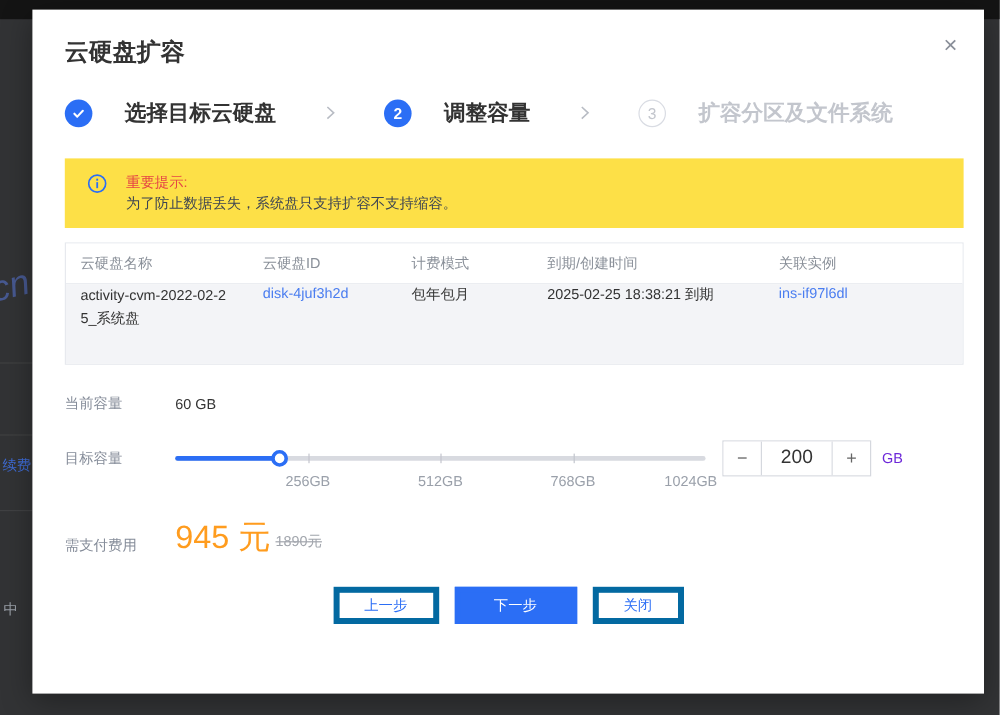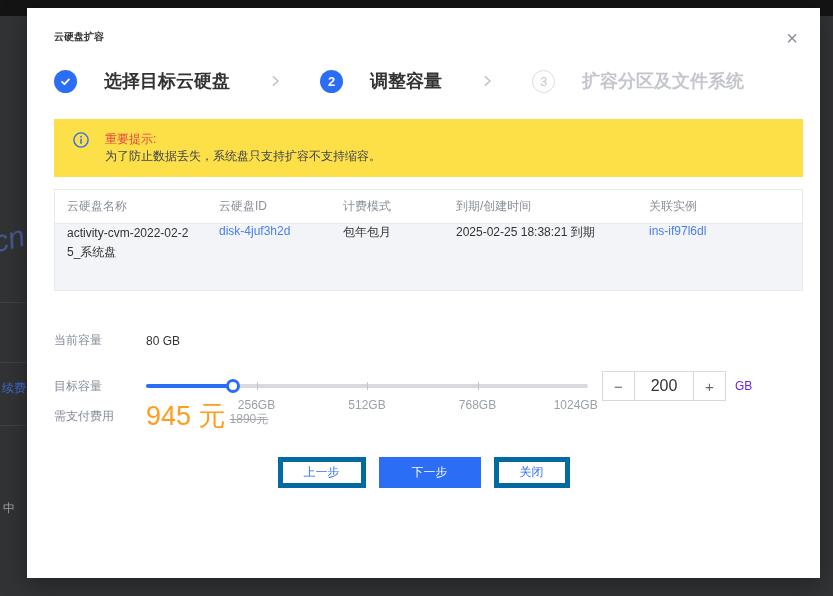--- a/index.html
+++ b/index.html
@@ -13,21 +13,21 @@
     color:rgba(90,120,220,.55); transform:rotate(-14deg); }
   .bg-link { position:absolute; left:2px; top:380px; font-size:12px; color:#3f6cd6; width:24px;
     overflow:hidden; white-space:nowrap; }
   .bg-text { position:absolute; left:3px; top:500px; font-size:12px; color:#9aa0a8; }
   .bg-line { position:absolute; left:0; width:27px; height:1px; background:rgba(255,255,255,.07); }
 
   
   .dialog { position:absolute; left:27px; top:8px; width:793px; height:570px; background:#fff;
     box-shadow:0 6px 24px rgba(0,0,0,.35); color:#333; font-size:12px; }
   .dialog-header { position:relative; padding:22px 24px 0 27px; }
-  .dialog-title { font-size:10px; font-weight:bold; color:#333; }
+  .dialog-title { font-size:20px; font-weight:bold; color:#333; }
   .close { position:absolute; top:22px; right:22px; font-size:20px; line-height:16px;
     color:#8a8f99; cursor:pointer; }
 
   
   .steps { display:flex; align-items:center; margin:25px 0 0 27px; }
   .step { display:flex; align-items:center; }
   .step-circle { width:23px; height:23px; border-radius:50%; display:flex; align-items:center;
     justify-content:center; background:#2b6ef5; color:#fff; font-size:13px; font-weight:bold; }
   .step-label { margin-left:27px; font-size:18px; font-weight:bold; color:#333; }
   .step.pending .step-circle { background:#fff; border:1px solid #d9dce3; color:#c3c6cd; font-weight:normal; }
@@ -56,23 +56,23 @@
   .c1 { flex:0 0 152px; padding-right:12px; word-break:break-all; line-height:19px; }
   .c2 { flex:0 0 124px; }
   .c3 { flex:0 0 113px; }
   .c4 { flex:0 0 193px; }
   .c5 { flex:1 1 auto; }
   .link { color:#4a7df0; text-decoration:none; cursor:pointer; }
 
   
   .field-row { display:flex; align-items:center; margin-left:27px; }
   .field-label { flex:0 0 92px; color:#858c99; }
-  .row-current { margin-top:41px; }
+  .row-current { margin-top:24px; }
   .row-target { margin-top:22px; }
-  .row-fee { align-items:center; }
+  .row-fee { margin-top:36px; align-items:flex-end; }
 
   
   .slider-wrap { position:relative; width:442px; height:30px; display:flex; align-items:center; }
   .slider-track { position:relative; width:100%; height:4px; background:#d8dae0; border-radius:2px; }
   .slider-fill { position:absolute; left:0; top:0; bottom:0; width:19.7%; background:#2b6ef5; border-radius:2px; }
   .slider-tick { position:absolute; top:-2px; width:1px; height:8px; background:#c3c6ce; }
   .slider-handle { position:absolute; top:50%; left:19.7%; width:14px; height:14px; background:#fff;
     border:3px solid #2b6ef5; border-radius:50%; transform:translate(-50%,-50%); cursor:pointer; }
   .slider-marks { position:absolute; left:0; right:0; top:27px; height:14px; color:#9aa0aa; }
   .slider-marks span { position:absolute; transform:translateX(-50%); white-space:nowrap; }
@@ -176,21 +176,21 @@
       <div class="t-cell c1">activity-cvm-2022-02-25_系统盘</div>
       <div class="t-cell c2"><a class="link">disk-4juf3h2d</a></div>
       <div class="t-cell c3">包年包月</div>
       <div class="t-cell c4">2025-02-25 18:38:21 到期</div>
       <div class="t-cell c5"><a class="link">ins-if97l6dl</a></div>
     </div>
   </div>
 
   <div class="field-row row-current">
     <div class="field-label">当前容量</div>
-    <div>80 GB</div>
+    <div>60 GB</div>
   </div>
 
   <div class="field-row row-target">
     <div class="field-label">目标容量</div>
     <div class="slider-wrap">
       <div class="slider-track">
         <div class="slider-fill"></div>
         <span class="slider-tick" style="left:25%"></span>
         <span class="slider-tick" style="left:50%"></span>
         <span class="slider-tick" style="left:75%"></span>

